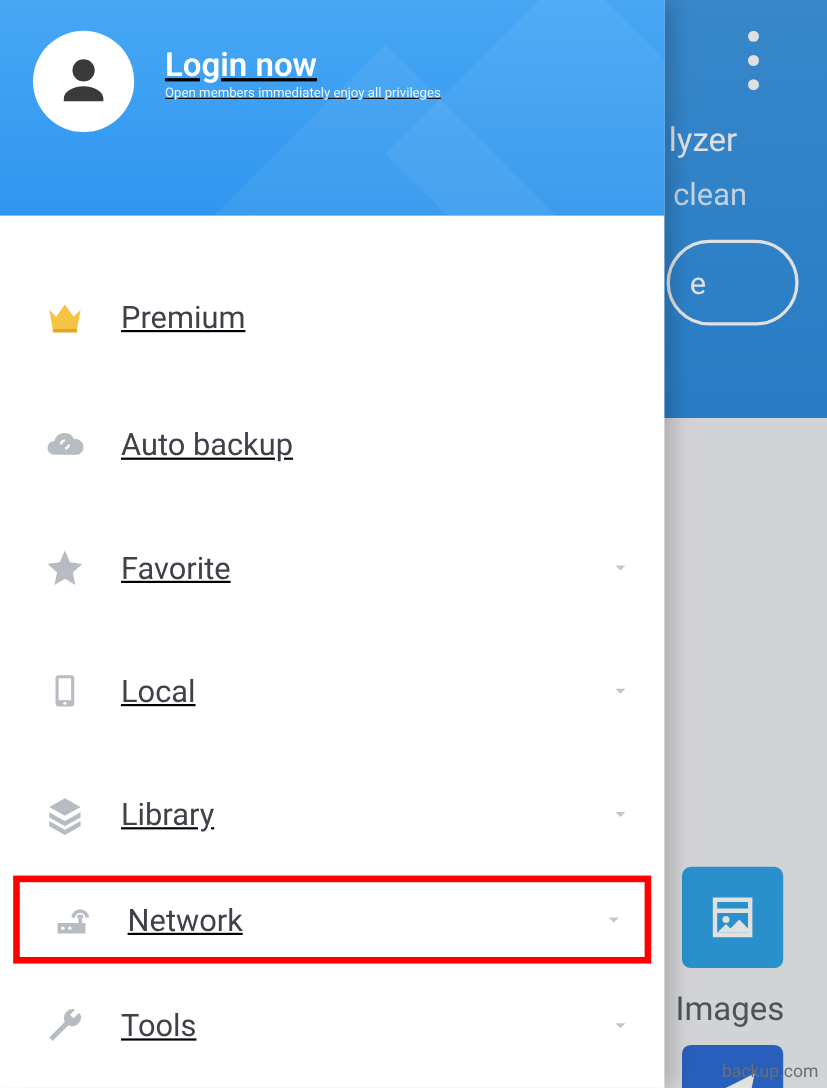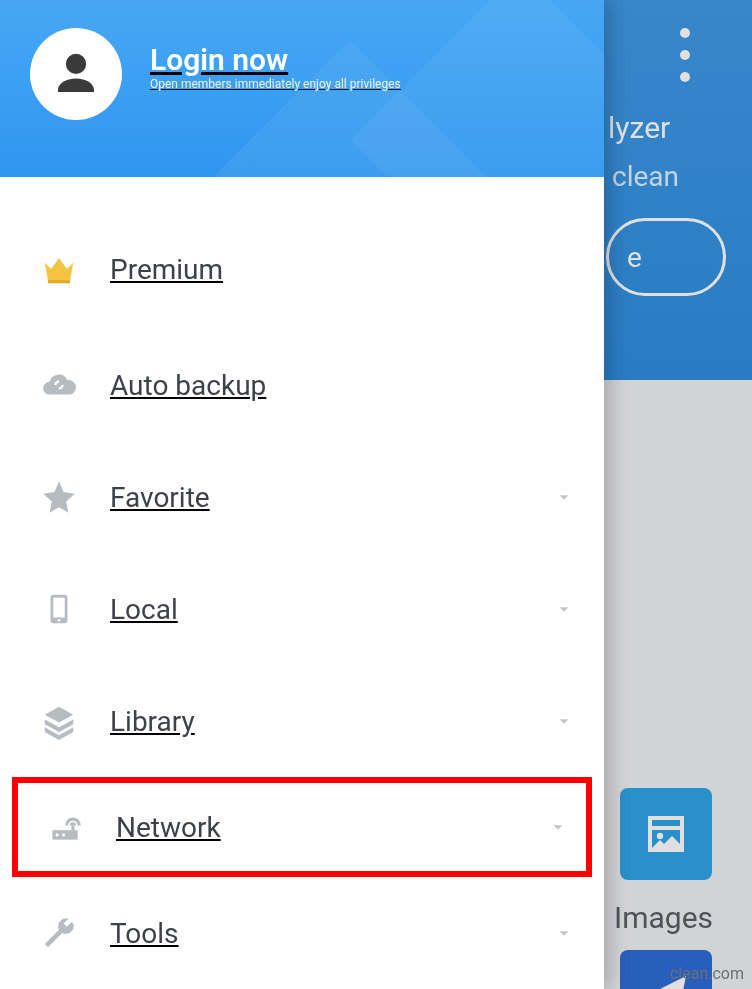--- a/index.html
+++ b/index.html
@@ -119,21 +119,21 @@
   }
   .item .chev {
     width:28px; height:28px; display:flex; align-items:center; justify-content:center;
   }
   .item .chev svg { width:22px; height:22px; fill:#c3c7cc; }
   .highlight {
     border:6px solid #ff0000;
     margin: 0 12px;
     padding: 0 14px 0 24px;
   }
-  .highlight.item { height:100px; }
+  .highlight.item { height:80px; }
   
   .icon-grey { fill:#b7bcc2; }
   .watermark {
     position:absolute; right:8px; bottom:6px;
     font-size:16px; color:#6b6f74;
   }
 </style>
 </head>
 <body>
 
@@ -276,13 +276,13 @@
       <span class="chev">
         <svg viewBox="0 0 24 24">
             <path d="M7 10l5 5 5-5z"></path>
           </svg>
       </span>
     </div>
 
   </div>
 </nav>
 
-<div class="watermark">clean.com</div>
+<div class="watermark">backup.com</div>
 
 </body></html>

